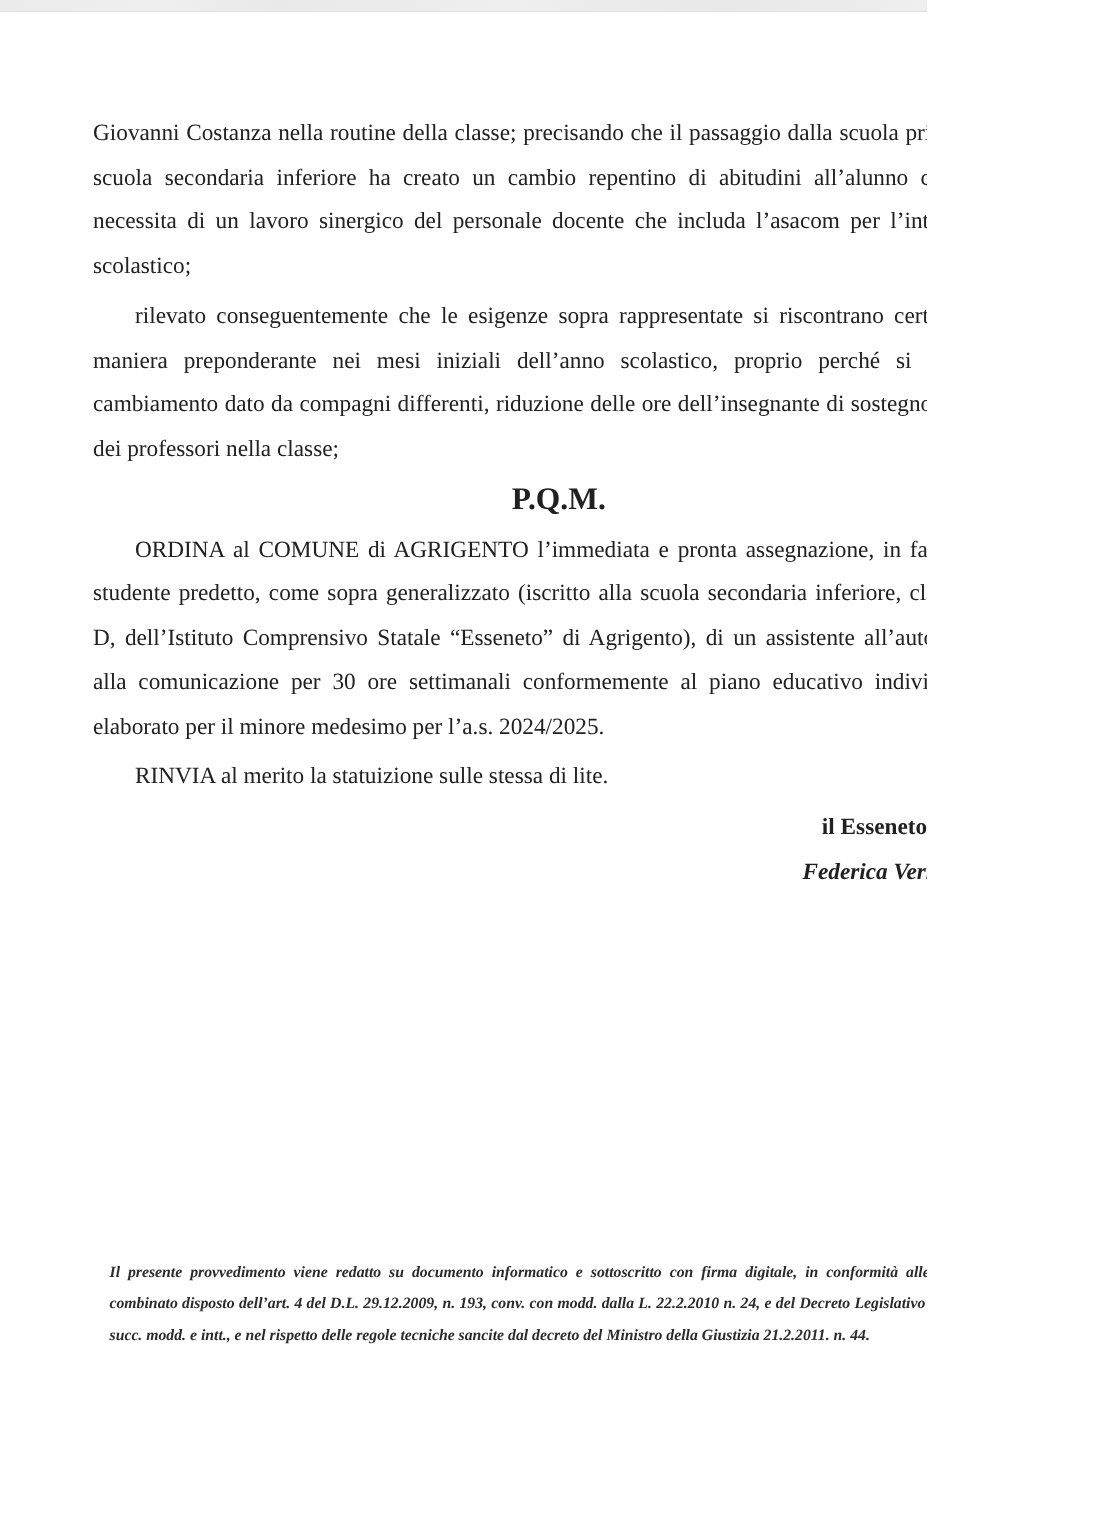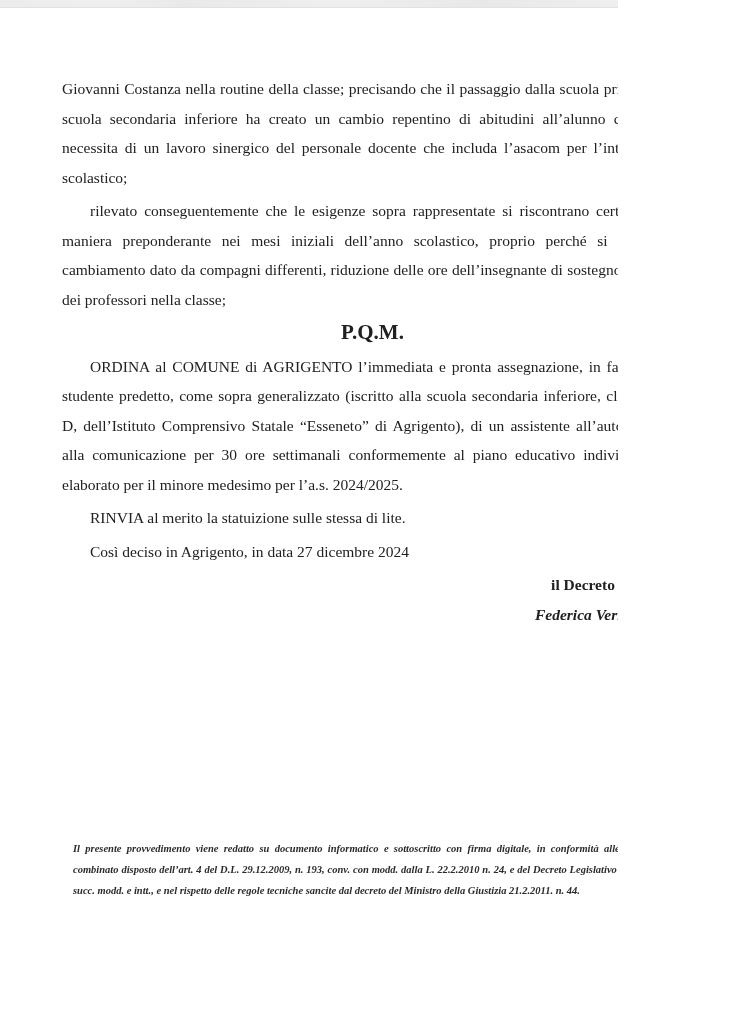--- a/index.html
+++ b/index.html
@@ -90,24 +90,23 @@
 <div class="page">
 
   <div class="page-gap"></div>
 
   <main class="content">
     <p class="para">Giovanni Costanza nella routine della classe; precisando che il passaggio dalla scuola primaria alla scuola secondaria inferiore ha creato un cambio repentino di abitudini all’alunno che quindi necessita di un lavoro sinergico del personale docente che includa l’asacom per l’intero orario scolastico;</p>
     <p class="para indent">rilevato conseguentemente che le esigenze sopra rappresentate si riscontrano certamente in maniera preponderante nei mesi iniziali dell’anno scolastico, proprio perché si subisce il cambiamento dato da compagni differenti, riduzione delle ore dell’insegnante di sostegno, aumento dei professori nella classe;</p>
     <h2 class="pqm-heading">P.Q.M.</h2>
     <p class="para indent">ORDINA al COMUNE di AGRIGENTO l’immediata e pronta assegnazione, in favore dello studente predetto, come sopra generalizzato (iscritto alla scuola secondaria inferiore, classe I sez. D, dell’Istituto Comprensivo Statale “Esseneto” di Agrigento), di un assistente all’autonomia ed alla comunicazione per 30 ore settimanali conformemente al piano educativo individualizzato elaborato per il minore medesimo per l’a.s. 2024/2025.</p>
     <p class="para indent">RINVIA al merito la statuizione sulle stessa di lite.</p>
-    <p class="para indent">Così deciso in Agrigento, in data 27 dicembre 2024</p>
 
     <div class="signature">
-      <div class="sig-role">il Decreto</div>
+      <div class="sig-role">il Esseneto</div>
       <div class="sig-name">Federica Verro</div>
     </div>
   </main>
 
   <footer class="footnote">Il presente provvedimento viene redatto su documento informatico e sottoscritto con firma digitale, in conformità alle prescrizioni del combinato disposto dell’art. 4 del D.L. 29.12.2009, n. 193, conv. con modd. dalla L. 22.2.2010 n. 24, e del Decreto Legislativo 7.3.2005, n. 82, e succ. modd. e intt., e nel rispetto delle regole tecniche sancite dal decreto del Ministro della Giustizia 21.2.2011. n. 44.</footer>
 
   <div class="page-number">4</div>
 
   <div class="scroll-widget">
     <div class="handle"></div>

